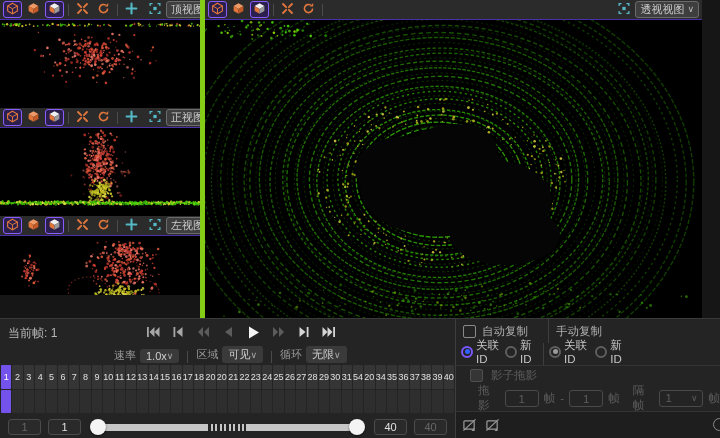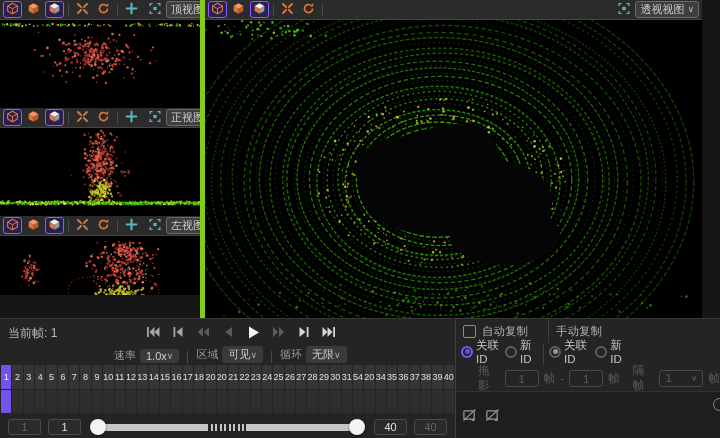--- a/index.html
+++ b/index.html
@@ -3136,20 +3136,24 @@
             <span class="ropt">
               <span class="radio on"></span>
               <span>关联ID</span>
             </span>
             <span class="ropt">
               <span class="radio"></span>
               <span>新ID</span>
             </span>
           </div>
         </div>
+      <div class="cp-row3">
+        <span class="checkbox dim"></span>
+        <span>影子拖影</span>
+      </div>
       <div class="cp-row4">
         <span>拖影</span>
         <span class="mini-box">1</span>
         <span>帧</span>
         <span>-</span>
         <span class="mini-box">1</span>
         <span>帧</span>
         <span style="margin-left:8px">隔帧</span>
         <span class="mini-select">
             <span>1</span>

